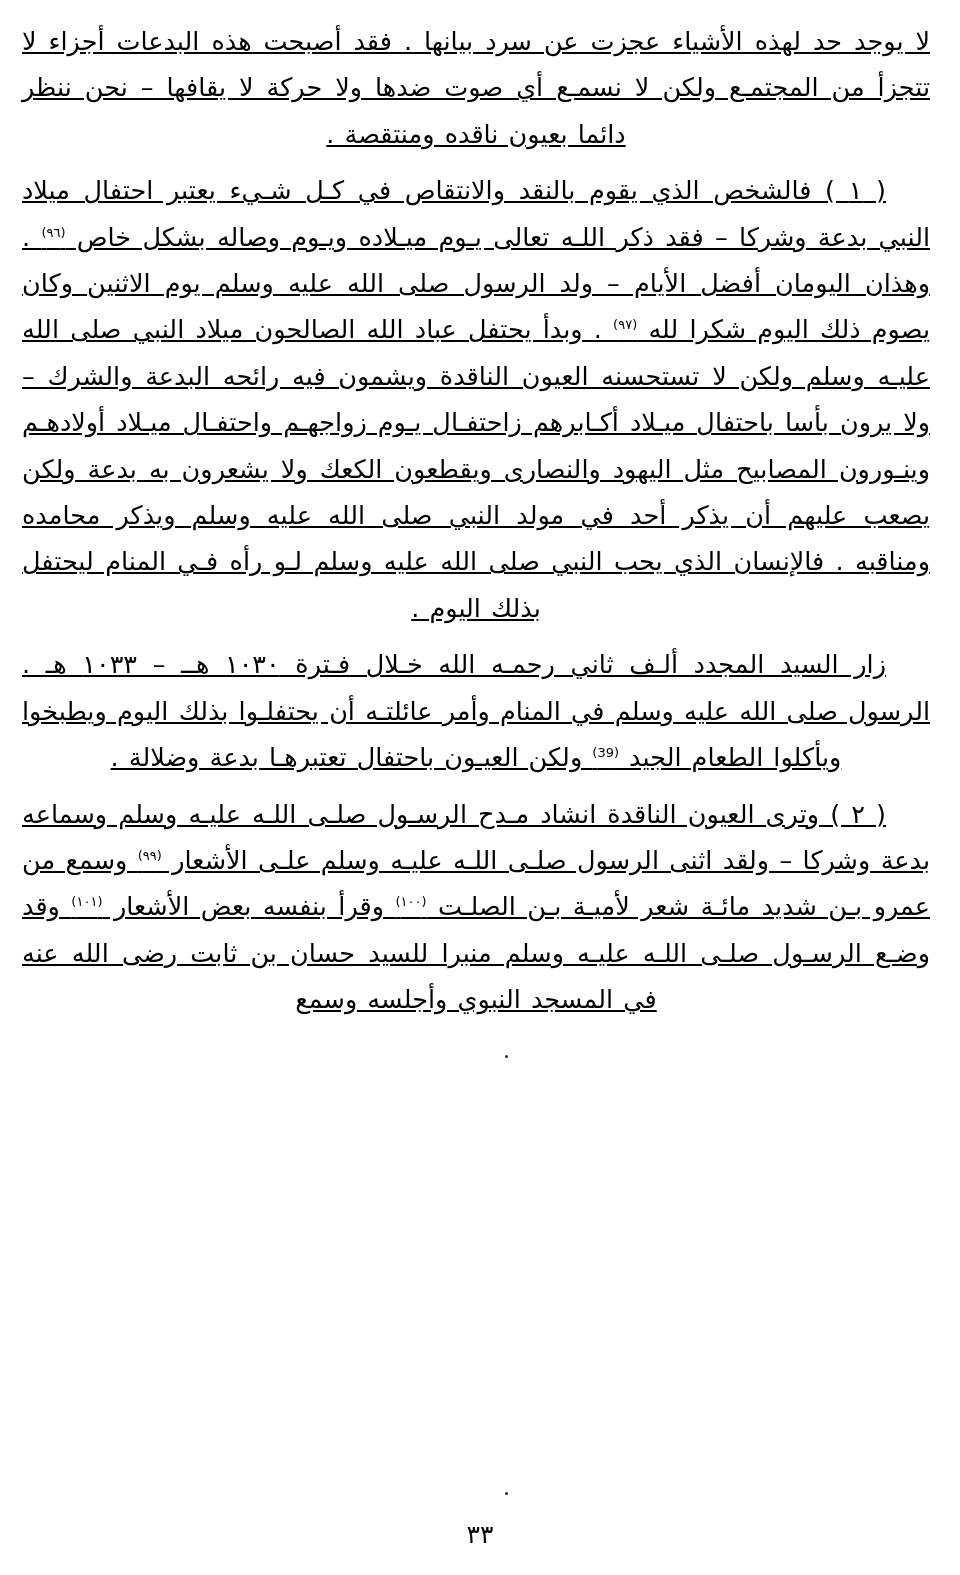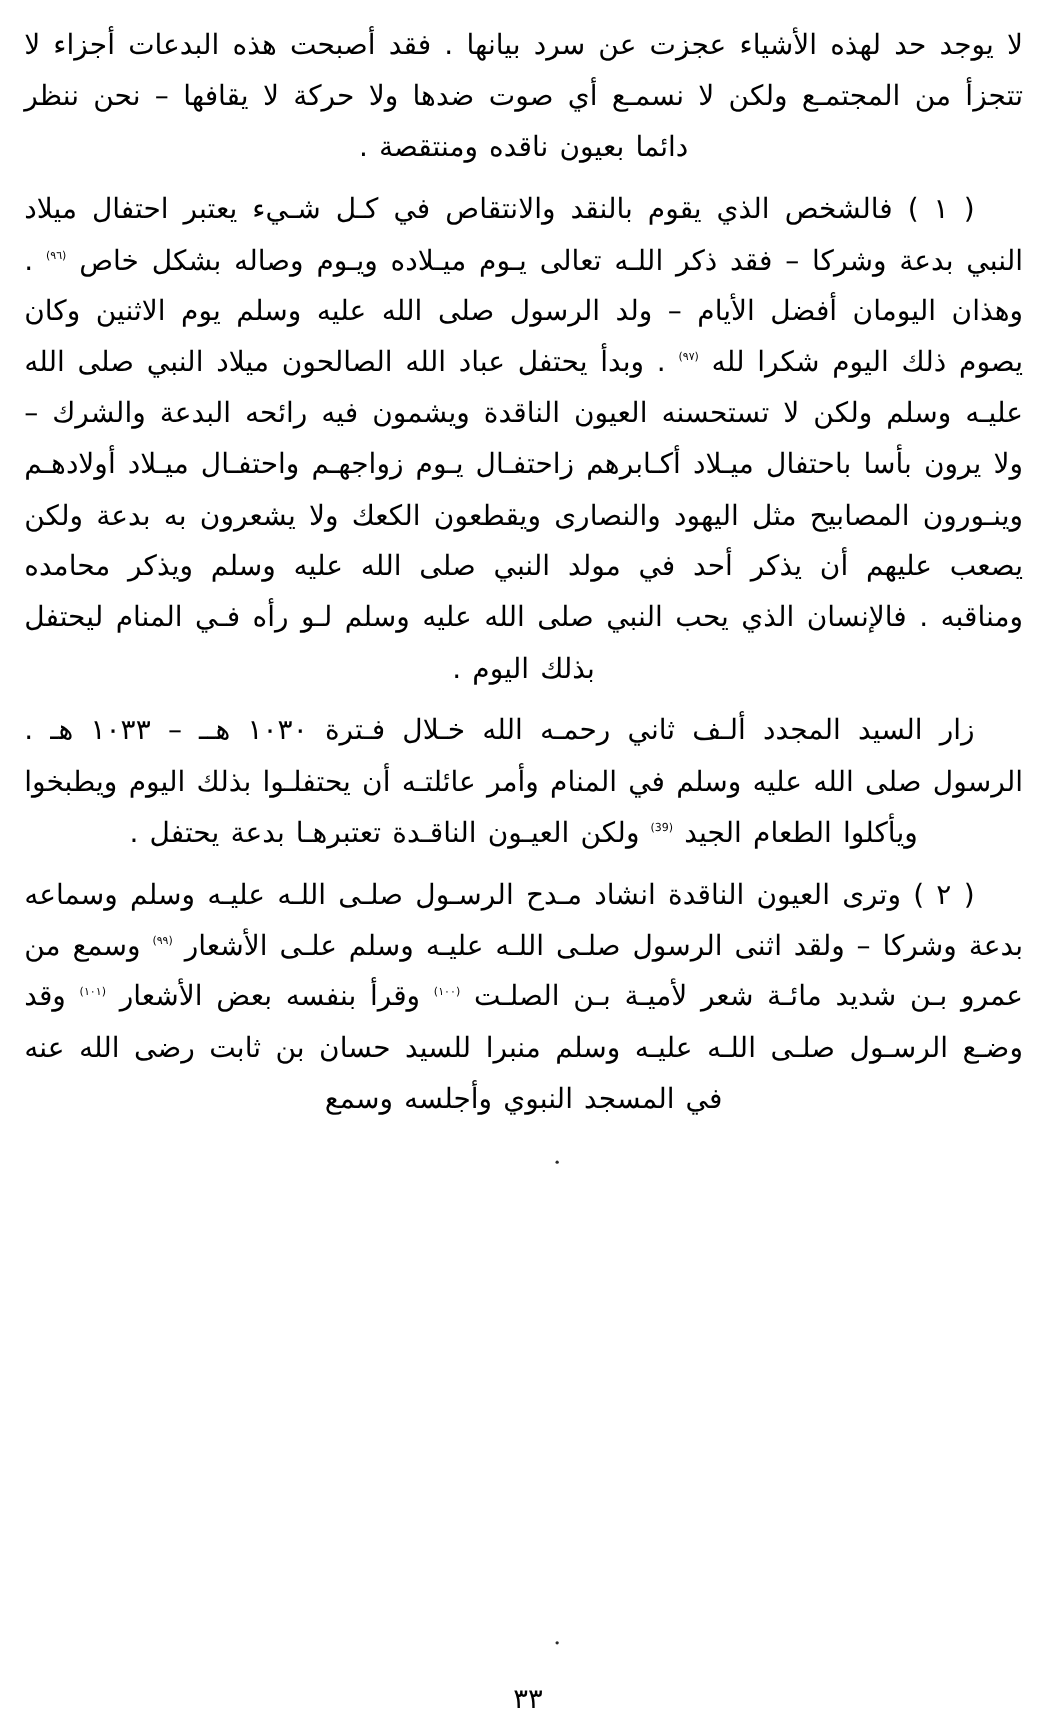--- a/index.html
+++ b/index.html
@@ -24,32 +24,33 @@
   }
   .para {
     font-size: 25.5px;
     line-height: 1.82;
     text-align: justify;
     text-align-last: center;
     margin: 0 0 10px 0;
     direction: rtl;
     letter-spacing: 0px;
     word-spacing: 2px;
+    text-decoration: underline;
   }
   .indent {
     text-indent: 44px;
   }
   .sup {
-    font-size: 10px;
+    font-size: 13px;
     vertical-align: super;
     line-height: 0;
   }
   .folio {
     position: absolute;
-    bottom: 16px;
+    bottom: 26px;
     left: 0;
     right: 0;
     text-align: center;
     font-size: 25px;
     letter-spacing: 2px;
   }
   .stray-dot {
     position: absolute;
     width: 3px;
     height: 3px;
@@ -64,21 +65,21 @@
 
   <p class="para">
     <span>لا يوجد حد لهذه الأشياء عجزت عن سرد بيانها .  فقد أصبحت هذه البدعات أجزاء لا تتجزأ من المجتمـع ولكن لا نسمـع أي صوت ضدها ولا حركة لا يقافها – نحن ننظر دائما بعيون ناقده ومنتقصة .</span>
   </p>
 
   <p class="para indent">
     <span>( ١ ) فالشخص الذي يقوم بالنقد والانتقاص  في كـل شـيء يعتبر احتفال ميلاد  النبي بدعة وشركا – فقد ذكر اللـه تعالى يـوم ميـلاده ويـوم وصاله بشكل خاص </span><span class="sup">(٩٦)</span><span> . وهذان اليومان أفضل الأيام – ولد الرسول  صلى الله عليه وسلم يوم الاثنين وكان يصوم ذلك اليوم شكرا لله </span><span class="sup">(٩٧)</span><span> . وبدأ يحتفل عباد الله الصالحون ميلاد النبي صلى الله عليـه وسلم ولكن لا تستحسنه العيون الناقدة ويشمون فيه رائحه البدعة والشرك – ولا يرون  بأسا باحتفال ميـلاد أكـابرهم زاحتفـال يـوم زواجهـم واحتفـال ميـلاد أولادهـم وينـورون المصابيح مثل اليهود والنصارى ويقطعون الكعك ولا يشعرون به بدعة ولكن يصعب عليهم أن يذكر أحد في مولد النبي صلى الله عليه وسلم ويذكر محامده ومناقبه . فالإنسان الذي يحب النبي صلى الله عليه وسلم لـو رأه فـي المنام ليحتفل بذلك اليوم .</span>
   </p>
 
   <p class="para indent">
-    <span>زار السيد المجدد ألـف ثاني رحمـه الله خـلال فـترة ١٠٣٠ هــ – ١٠٣٣ هـ . الرسول صلى الله عليه وسلم في المنام وأمر عائلتـه أن يحتفلـوا بذلك اليوم ويطبخوا ويأكلوا الطعام  الجيد </span><span class="sup">(39)</span><span> ولكن العيـون الناقـدة تعتبرهـا بدعة يحتفل .</span>
+    <span>زار السيد المجدد ألـف ثاني رحمـه الله خـلال فـترة ١٠٣٠ هــ – ١٠٣٣ هـ . الرسول صلى الله عليه وسلم في المنام وأمر عائلتـه أن يحتفلـوا بذلك اليوم ويطبخوا ويأكلوا الطعام  الجيد </span><span class="sup">(39)</span><span> ولكن العيـون باحتفال تعتبرهـا بدعة وضلالة .</span>
   </p>
 
   <p class="para indent">
     <span>( ٢ ) وترى العيون الناقدة انشاد  مـدح الرسـول صلـى اللـه عليـه وسلم وسماعه بدعة وشركا – ولقد اثنى الرسول صلـى اللـه عليـه وسلم علـى الأشعار </span><span class="sup">(٩٩)</span><span> وسمع من عمرو بـن شديد مائـة شعر لأميـة بـن الصلـت </span><span class="sup">(١٠٠)</span><span> وقرأ بنفسه بعض الأشعار </span><span class="sup">(١٠١)</span><span> وقد  وضـع الرسـول صلـى اللـه عليـه وسلم منبرا للسيد حسان بن ثابت رضى الله عنه في المسجد النبوي وأجلسه  وسمع</span>
   </p>
 
   <div class="stray-dot" style="left:505px; top:1055px;"></div>
   <div class="stray-dot" style="left:505px; top:1492px;"></div>
 
   <div class="folio">٣٣</div>

